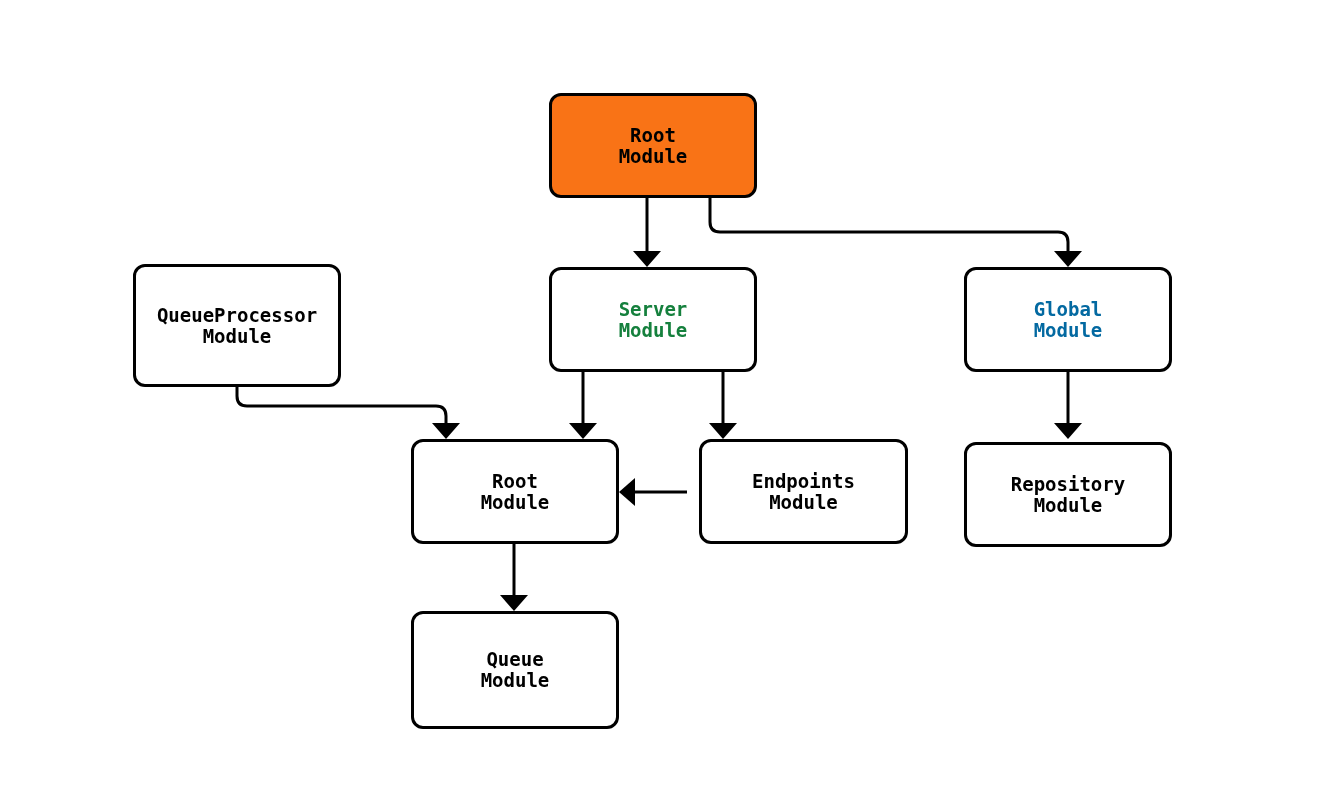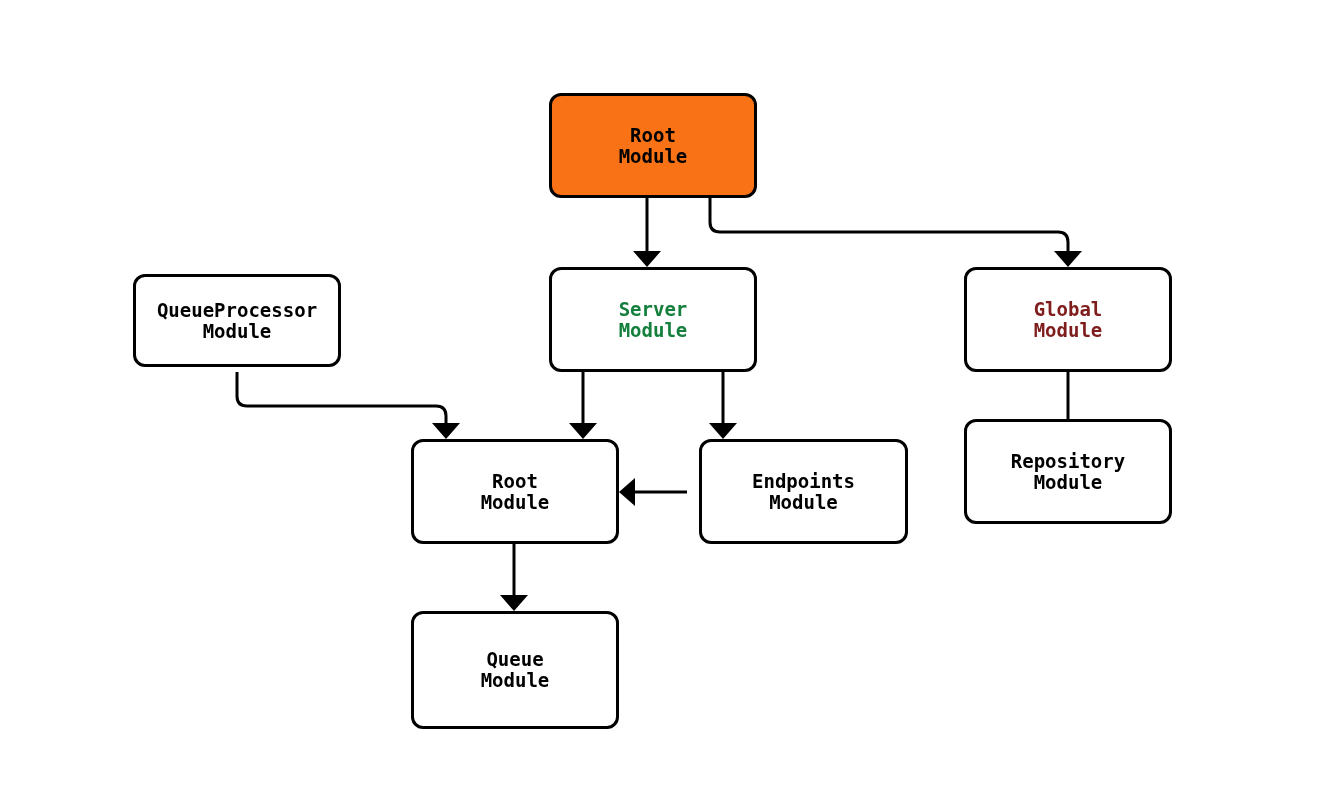--- a/index.html
+++ b/index.html
@@ -76,41 +76,41 @@
       <g>
         <path d="M 514 544 L 514 595" fill="none" stroke="#000000" stroke-width="3"></path>
         <polygon points="514,611 500,595 528,595" fill="#000000"></polygon>
       </g>
     </svg>
 
   <div class="node" style="left: 549px; top: 93px; width: 208px; height: 105px; background: #f97316; border-color: rgb(0, 0, 0); border-width: 3px; border-radius: 12px;">
     <span class="node-label" style="color: rgb(0, 0, 0);">Root
 Module</span>
   </div>
-  <div class="node" style="left: 133px; top: 274px; width: 208px; height: 93px; background: rgb(255, 255, 255); border-color: rgb(0, 0, 0); border-width: 3px; border-radius: 12px;">
+  <div class="node" style="left: 133px; top: 264px; width: 208px; height: 123px; background: rgb(255, 255, 255); border-color: rgb(0, 0, 0); border-width: 3px; border-radius: 12px;">
     <span class="node-label" style="color: rgb(0, 0, 0);">QueueProcessor
 Module</span>
   </div>
   <div class="node" style="left: 549px; top: 267px; width: 208px; height: 105px; background: rgb(255, 255, 255); border-color: rgb(0, 0, 0); border-width: 3px; border-radius: 12px;">
     <span class="node-label" style="color: #15803d;">Server
 Module</span>
   </div>
   <div class="node" style="left: 964px; top: 267px; width: 208px; height: 105px; background: rgb(255, 255, 255); border-color: rgb(0, 0, 0); border-width: 3px; border-radius: 12px;">
-    <span class="node-label" style="color: #7f1d1d;">Global
+    <span class="node-label" style="color: #0369a1;">Global
 Module</span>
   </div>
   <div class="node" style="left: 411px; top: 439px; width: 208px; height: 105px; background: rgb(255, 255, 255); border-color: rgb(0, 0, 0); border-width: 3px; border-radius: 12px;">
     <span class="node-label" style="color: rgb(0, 0, 0);">Root
 Module</span>
   </div>
   <div class="node" style="left: 699px; top: 439px; width: 209px; height: 105px; background: rgb(255, 255, 255); border-color: rgb(0, 0, 0); border-width: 3px; border-radius: 12px;">
     <span class="node-label" style="color: rgb(0, 0, 0);">Endpoints
 Module</span>
   </div>
-  <div class="node" style="left: 964px; top: 419px; width: 208px; height: 105px; background: rgb(255, 255, 255); border-color: rgb(0, 0, 0); border-width: 3px; border-radius: 12px;">
+  <div class="node" style="left: 964px; top: 442px; width: 208px; height: 105px; background: rgb(255, 255, 255); border-color: rgb(0, 0, 0); border-width: 3px; border-radius: 12px;">
     <span class="node-label" style="color: rgb(0, 0, 0);">Repository
 Module</span>
   </div>
   <div class="node" style="left: 411px; top: 611px; width: 208px; height: 118px; background: rgb(255, 255, 255); border-color: rgb(0, 0, 0); border-width: 3px; border-radius: 12px;">
     <span class="node-label" style="color: rgb(0, 0, 0);">Queue
 Module</span>
   </div>
 
 </div>
 

